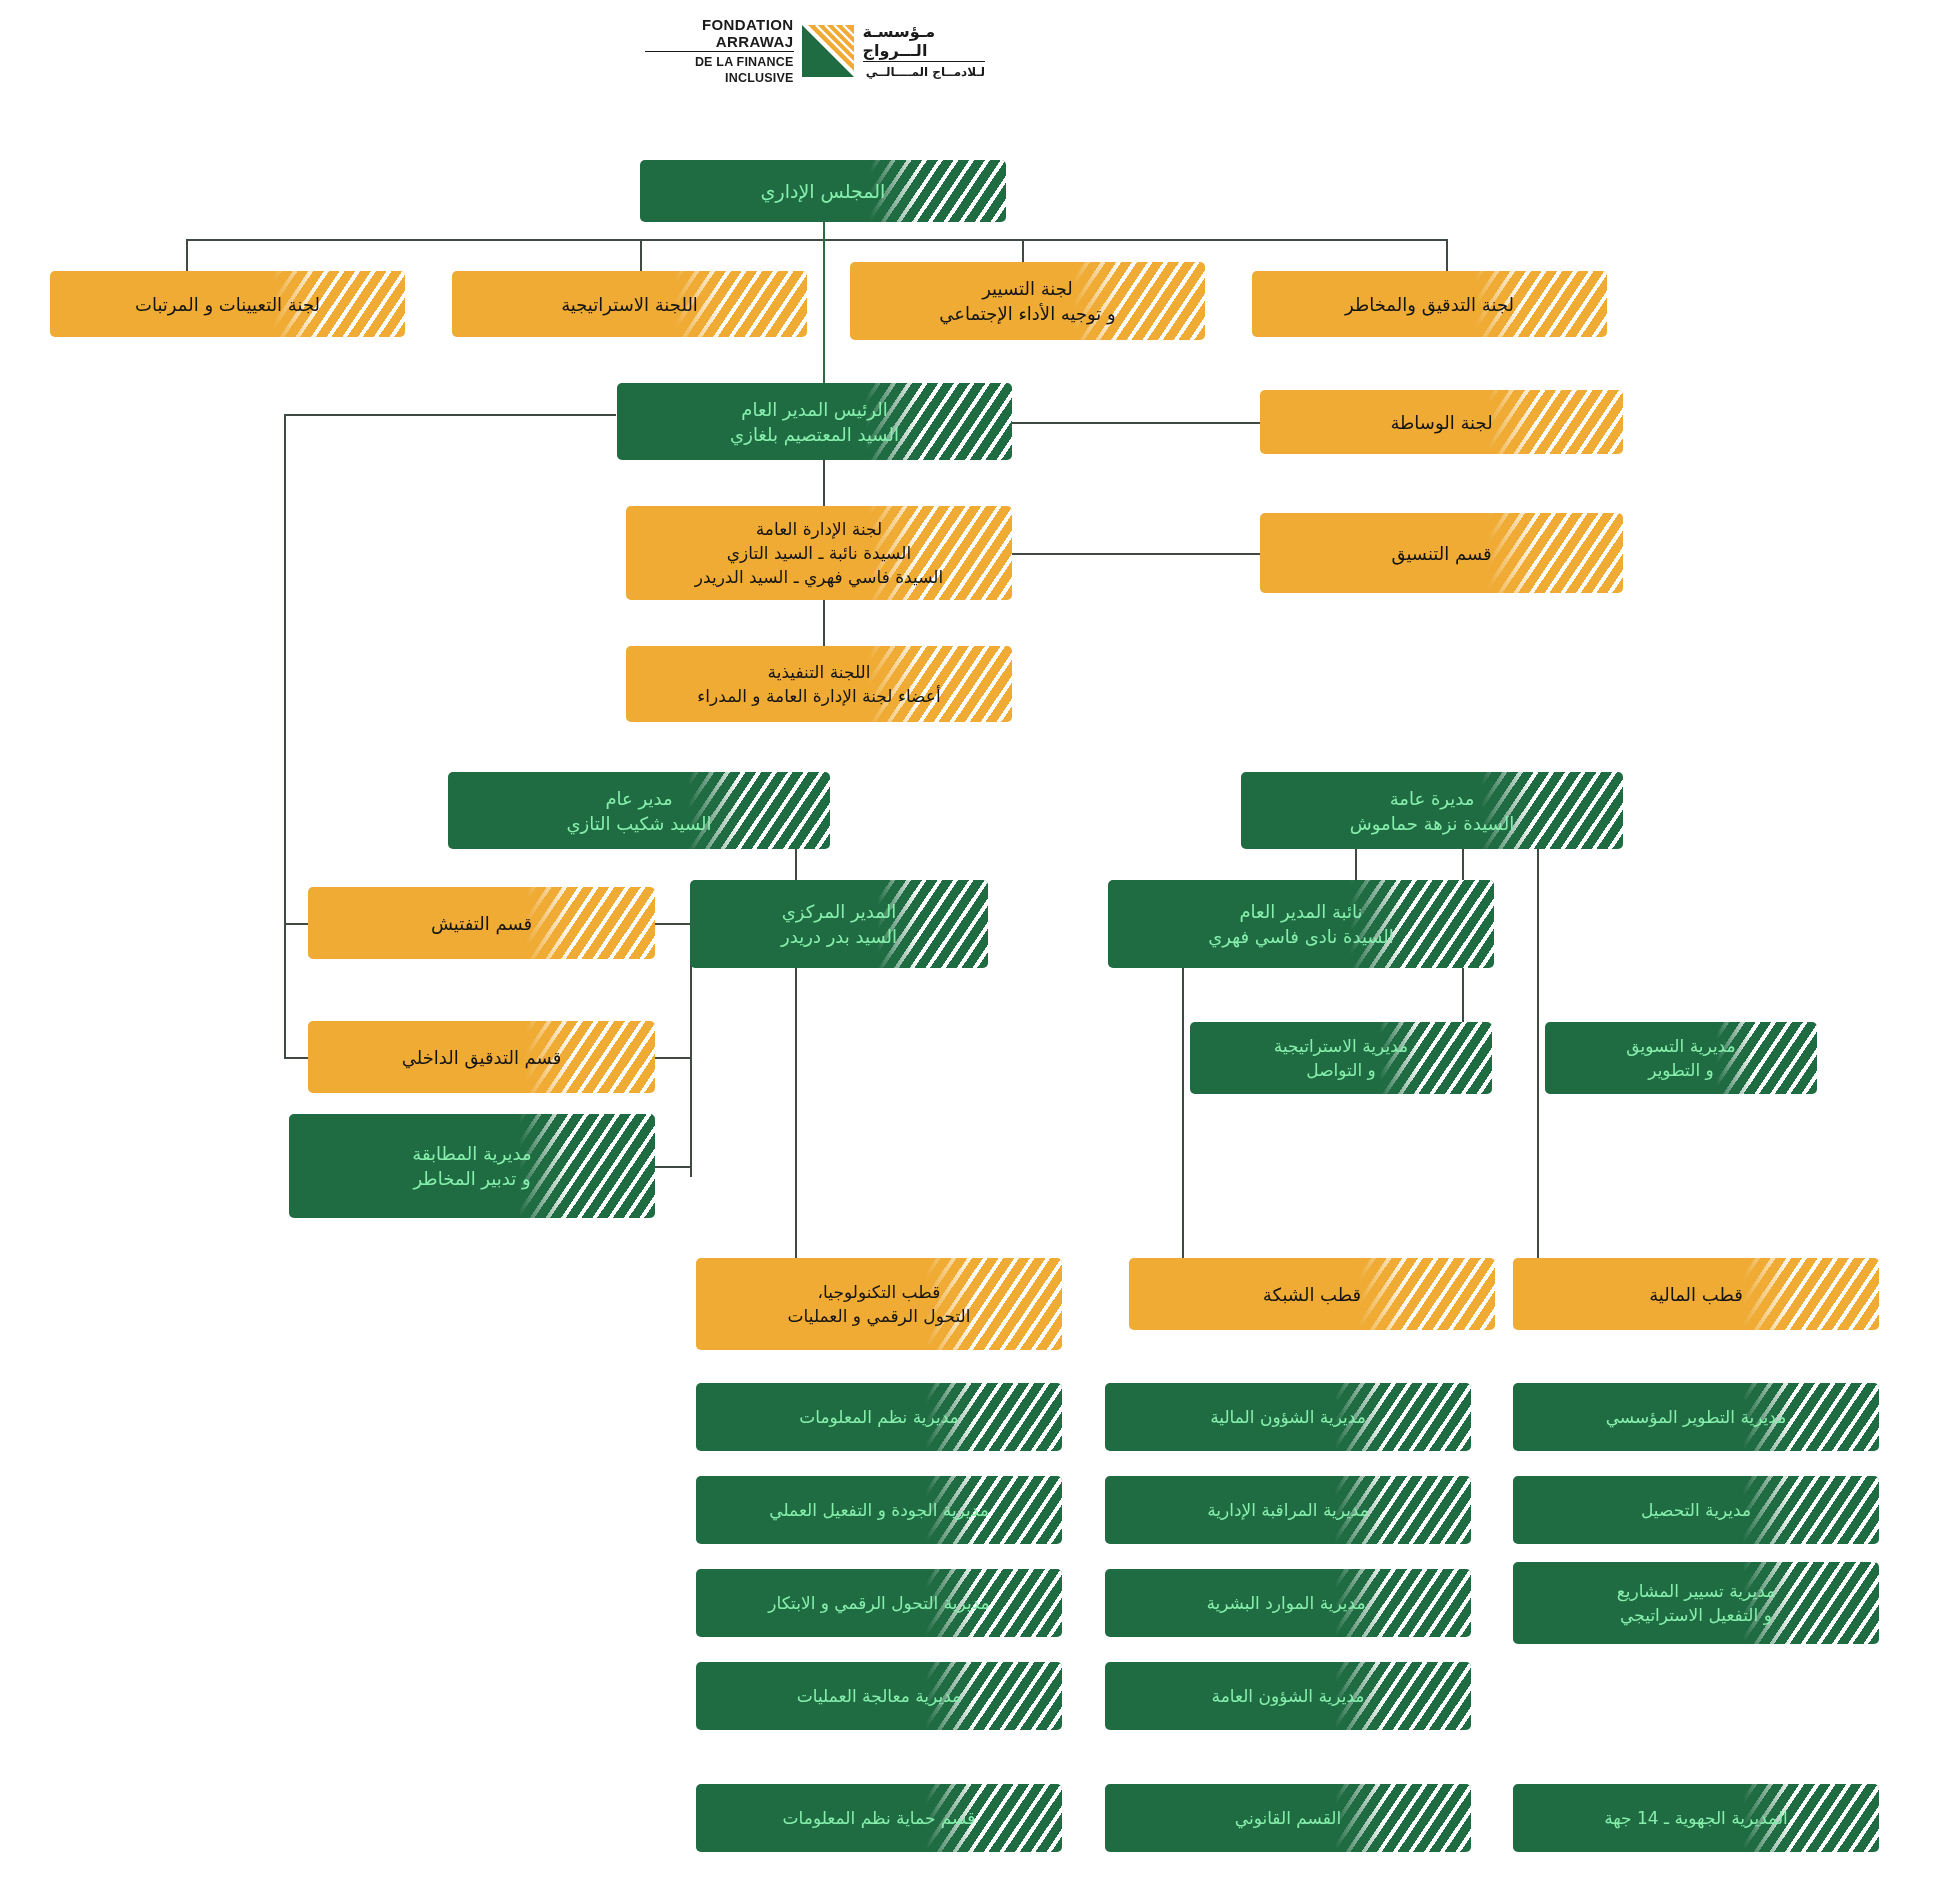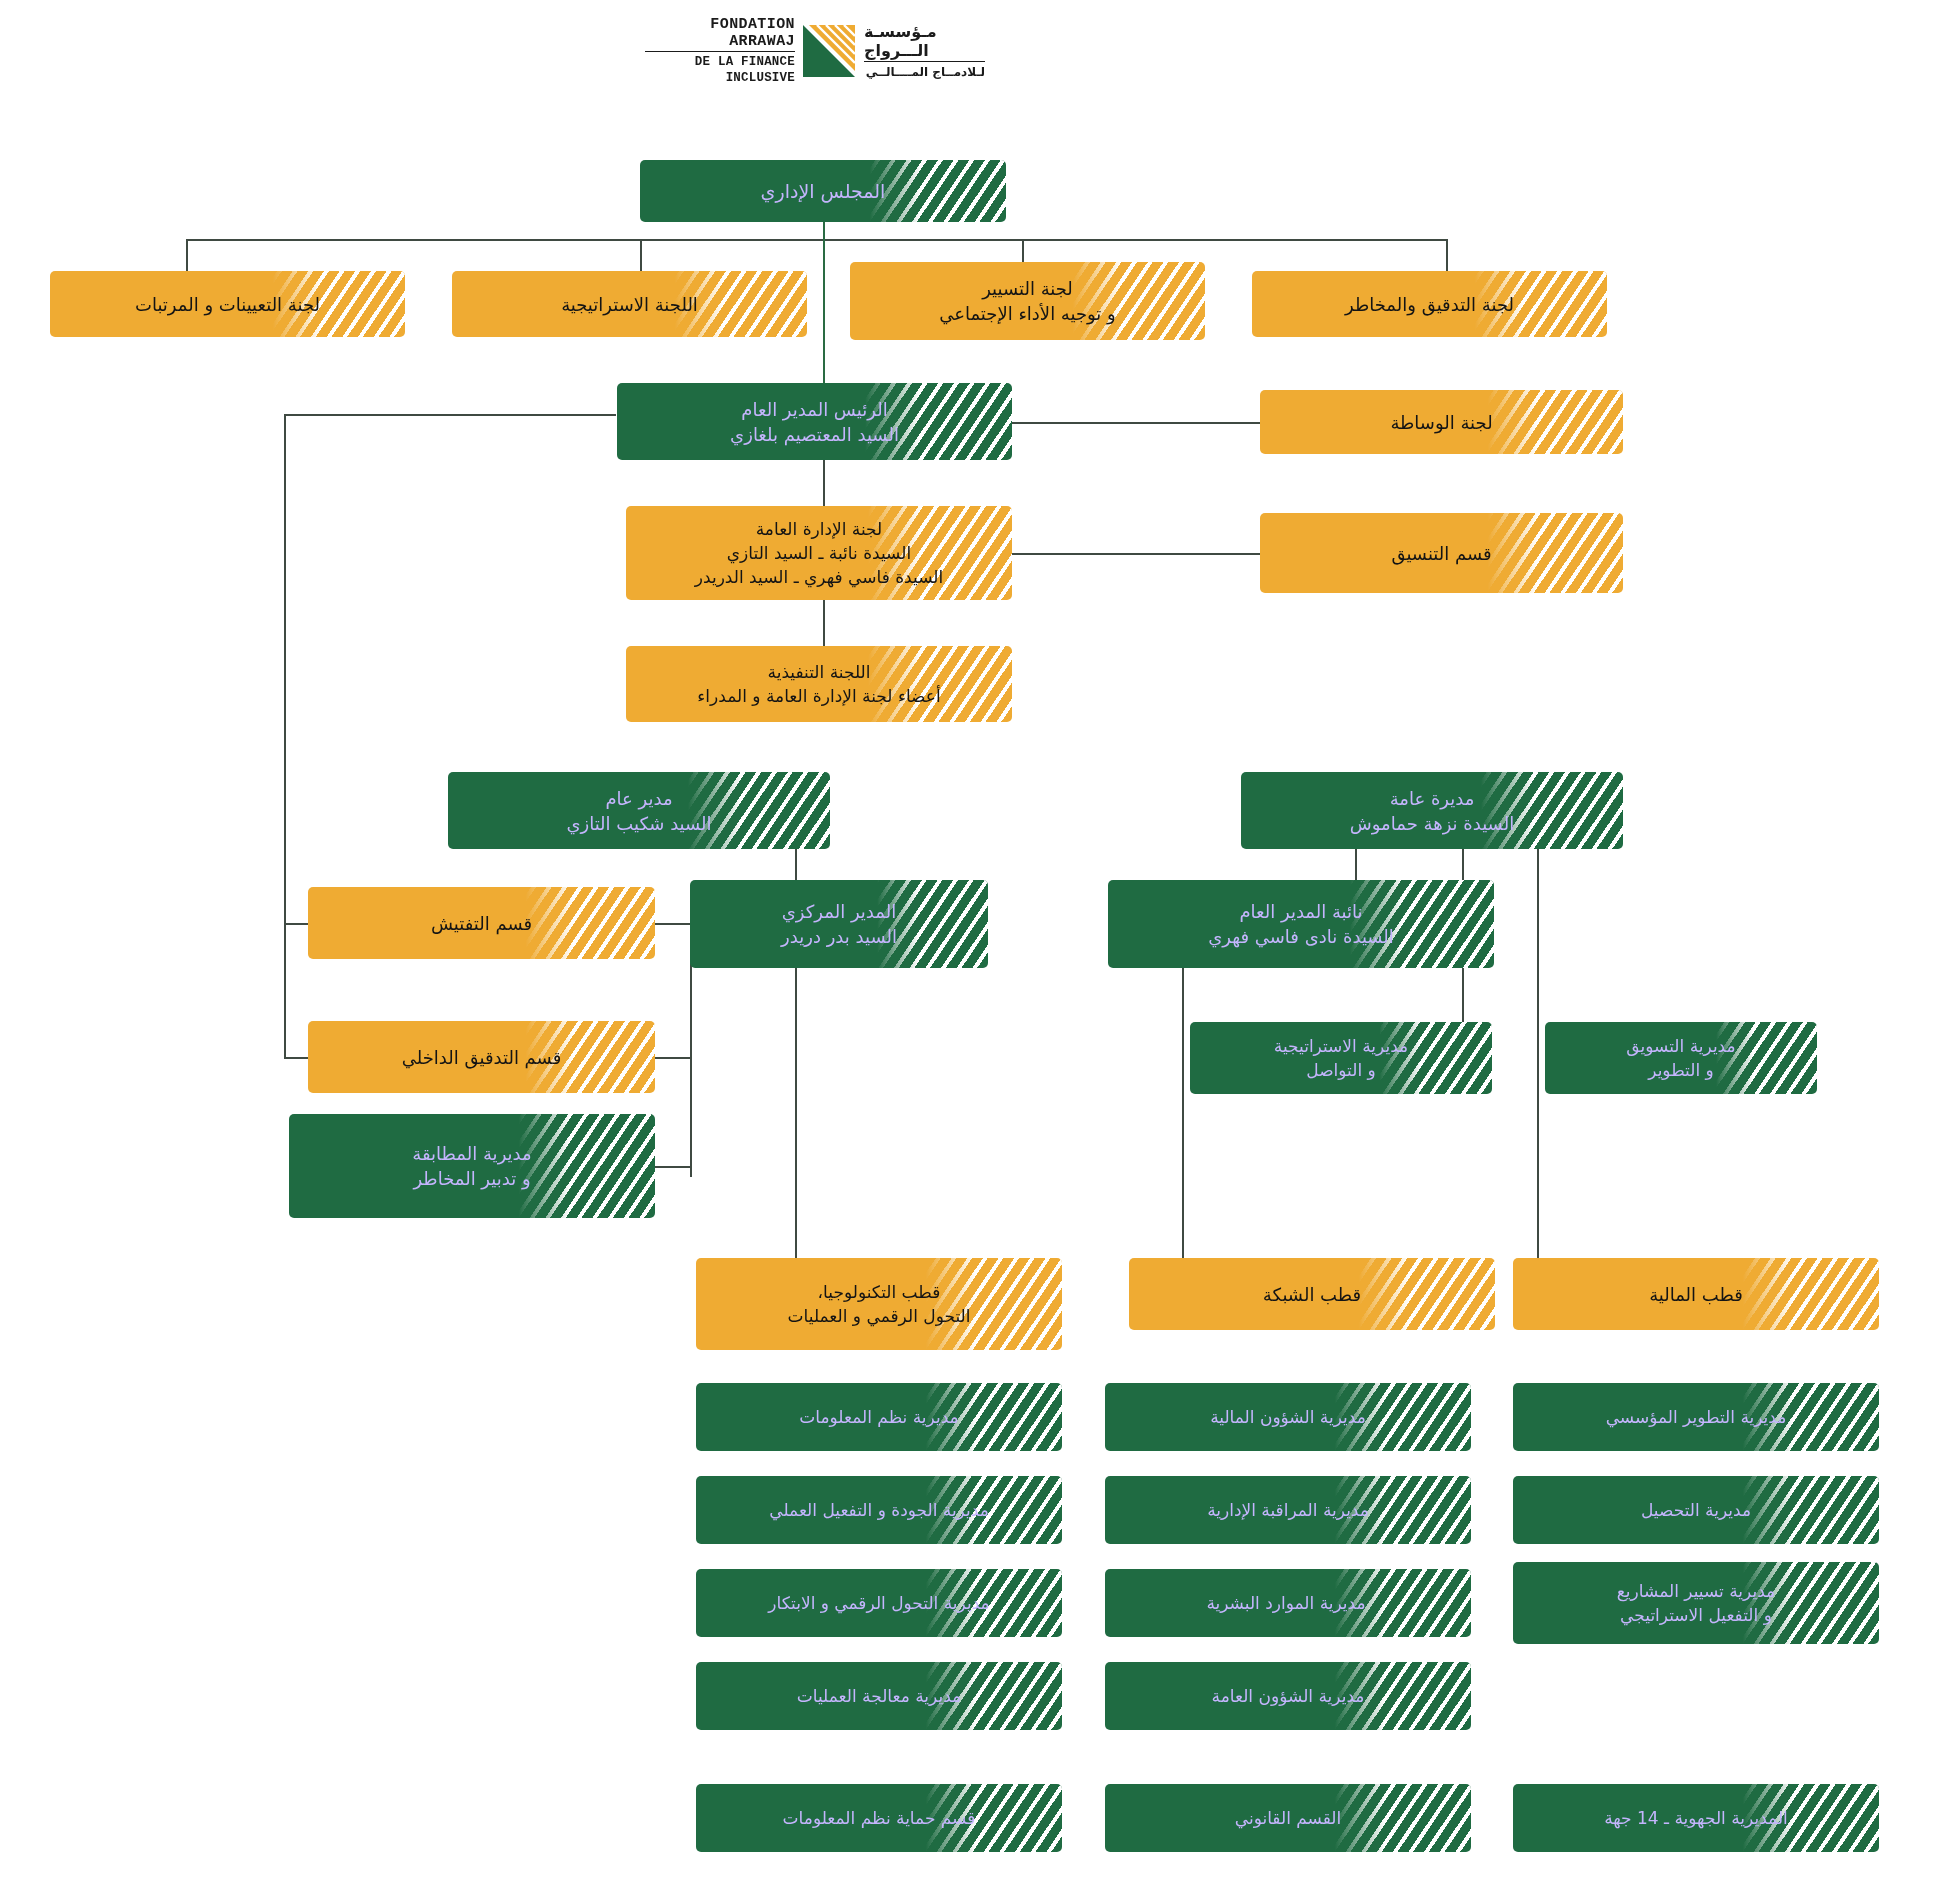--- a/index.html
+++ b/index.html
@@ -7,21 +7,21 @@
   body{
     font-family:"DejaVu Sans","Liberation Sans",sans-serif;
     width:1951px;height:1904px;position:relative;overflow:hidden;
   }
   #stage{position:absolute;inset:0;}
 
   
   .logo{position:absolute;left:645px;top:22px;width:340px;height:58px;
         display:flex;flex-direction:row-reverse;align-items:center;justify-content:center;gap:0;}
   .logo-fr{direction:ltr;text-align:right;padding-right:8px;
-           font-family:Liberation Mono, monospace;color:#1b1b1b;}
+           font-family:Liberation Sans, sans-serif;color:#1b1b1b;}
   .logo-fr .l1{font-size:15px;font-weight:bold;letter-spacing:.4px;line-height:17px;
                border-bottom:1.6px solid #1b1b1b;padding-bottom:1px;}
   .logo-fr .l2{font-size:12.5px;font-weight:bold;letter-spacing:.2px;line-height:16px;padding-top:2px;}
   .logo-mark{width:52px;height:52px;flex:0 0 52px;position:relative;}
   .logo-ar{direction:rtl;text-align:left;padding-left:9px;color:#1b1b1b;}
   .logo-ar .l1{font-size:16px;font-weight:bold;line-height:19px;letter-spacing:1px;
                border-bottom:1.6px solid #1b1b1b;padding-bottom:1px;}
   .logo-ar .l2{font-size:12px;font-weight:bold;line-height:16px;letter-spacing:1px;padding-top:2px;text-align:right;}
 
   
@@ -29,21 +29,21 @@
   .line.v{width:1.6px;}
   .line.h{height:1.6px;}
   .line.green{background:#2a6b43;}
 
   
   .box{position:absolute;border-radius:5px;overflow:hidden;
        display:flex;align-items:center;justify-content:center;
        text-align:center;box-sizing:border-box;padding:4px 16px;}
   .box .txt{position:relative;z-index:2;white-space:pre-line;}
   .box .stripes{position:absolute;top:0;right:0;bottom:0;width:38%;z-index:1;pointer-events:none;}
-  .green-box{background:#1f6b42;color:#c4b5fd;}
+  .green-box{background:#1f6b42;color:#86efac;}
   .green-box .stripes{
     background:repeating-linear-gradient(-56deg,
       rgba(255,255,255,0) 0px, rgba(255,255,255,0) 9px,
       #ffffff 9px, #ffffff 13px);
     -webkit-mask-image:linear-gradient(to left,#000 0%,#000 62%,transparent 98%);
             mask-image:linear-gradient(to left,#000 0%,#000 62%,transparent 98%);
   }
   .amber-box{background:#efab33;color:#141414;}
   .amber-box .stripes{
     background:repeating-linear-gradient(-56deg,

